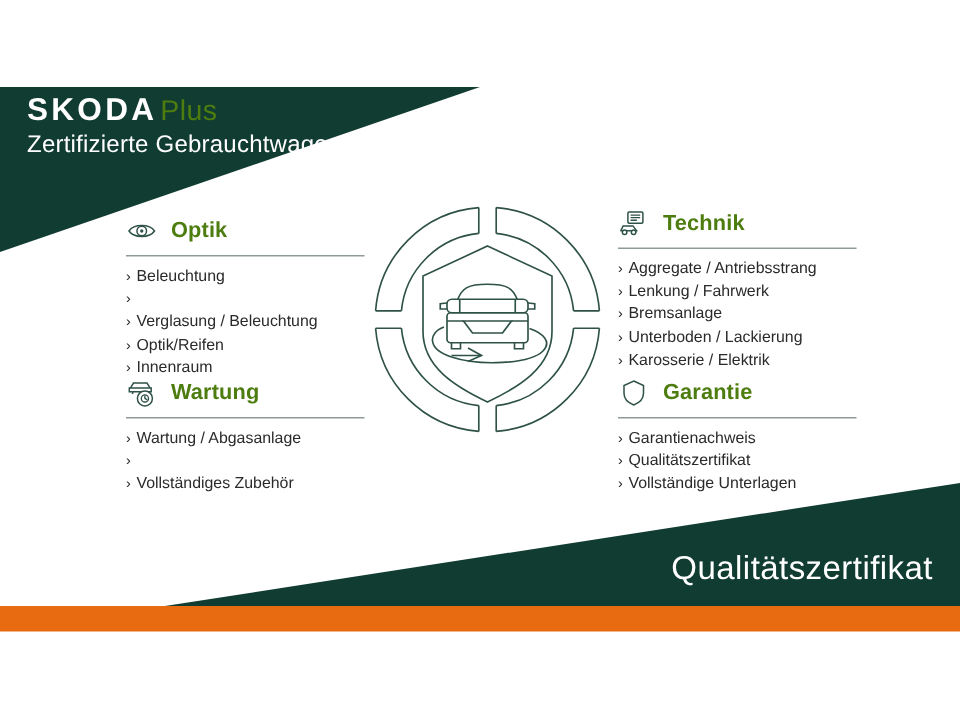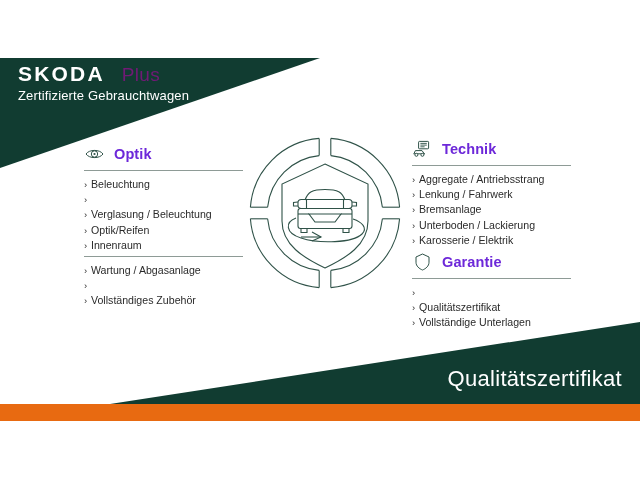--- a/index.html
+++ b/index.html
@@ -30,37 +30,37 @@
     position: absolute;
     left: 18px;
     top: 63px;
     color: #ffffff;
     line-height: 1;
     user-select: none;
   }
   .brand-row {
     display: flex;
     align-items: baseline;
-    gap: 17px;
+    gap: 2px;
   }
   .brand-skoda {
     font-size: 21px;
     font-weight: 700;
     letter-spacing: 2.2px;
     color: #ffffff;
   }
   .brand-plus {
     font-size: 19px;
     font-weight: 300;
     letter-spacing: 0.3px;
-    color: #701a75;
+    color: #4d7c0f;
   }
   .brand-sub {
     margin-top: 5px;
-    font-size: 13px;
+    font-size: 16px;
     font-weight: 300;
     letter-spacing: 0.15px;
     color: #ffffff;
   }
 
   
   .footer-title {
     position: absolute;
     right: 18px;
     top: 366px;
@@ -93,21 +93,21 @@
   .sec-icon {
     width: 21px;
     height: 20px;
     flex: 0 0 21px;
     display: block;
   }
   .sec-icon svg { display: block; }
   .sec-title {
     font-size: 14.5px;
     font-weight: 700;
-    color: #6d28d9;
+    color: #4d7c0f;
     letter-spacing: 0.1px;
   }
   .sec-rule {
     margin-top: 5px;
     margin-left: 0px;
     width: 159px;
     height: 1px;
     background: #8e9b96;
   }
   .sec-list {
@@ -192,20 +192,34 @@
           <span>Optik/Reifen</span>
         </li>
       <li>
           <span class="chev">›</span>
           <span>Innenraum</span>
         </li>
     </ul>
   </div>
 
   <div class="col col-left sec-wartung">
+    <div class="sec-head">
+      <span class="sec-icon">
+        <svg width="21" height="20" viewBox="0 0 21 20">
+          <path d="M3 6.6 L5 3.4 L14 3.4 L16 6.6" fill="none" stroke="#2f5248" stroke-width="1"></path>
+          <path d="M2.2 6.6 L16.8 6.6 L16.8 9.2 L2.2 9.2 Z" fill="none" stroke="#2f5248" stroke-width="1"></path>
+          <line x1="4.4" y1="9.2" x2="4.4" y2="10.6" stroke="#2f5248" stroke-width="1"></line>
+          <line x1="14.6" y1="9.2" x2="14.6" y2="10.6" stroke="#2f5248" stroke-width="1"></line>
+          <circle cx="12.6" cy="13.6" r="5" fill="#ffffff" stroke="#2f5248" stroke-width="1"></circle>
+          <circle cx="12.6" cy="13.6" r="2.4" fill="none" stroke="#2f5248" stroke-width="0.9"></circle>
+          <path d="M12.6 11.6 L12.6 13.6 L14.1 14.6" fill="none" stroke="#2f5248" stroke-width="0.9"></path>
+        </svg>
+      </span>
+      <span class="sec-title">Wartung</span>
+    </div>
     <div class="sec-rule"></div>
     <ul class="sec-list">
       <li>
           <span class="chev">›</span>
           <span>Wartung / Abgasanlage</span>
         </li>
       <li>
           <span class="chev">›</span>
         </li>
       <li>
@@ -262,20 +276,21 @@
         <svg width="21" height="20" viewBox="0 0 21 20">
           <path d="M10.5 2 L17 5 L17 10.2 C17 14.2, 13.6 16.8, 10.5 18 C7.4 16.8, 4 14.2, 4 10.2 L4 5 Z" fill="none" stroke="#2f5248" stroke-width="1"></path>
         </svg>
       </span>
       <span class="sec-title">Garantie</span>
     </div>
     <div class="sec-rule"></div>
     <ul class="sec-list">
       <li>
           <span class="chev">›</span>
+          <span>Garantienachweis</span>
         </li>
       <li>
           <span class="chev">›</span>
           <span>Qualitätszertifikat</span>
         </li>
       <li>
           <span class="chev">›</span>
           <span>Vollständige Unterlagen</span>
         </li>
     </ul>

